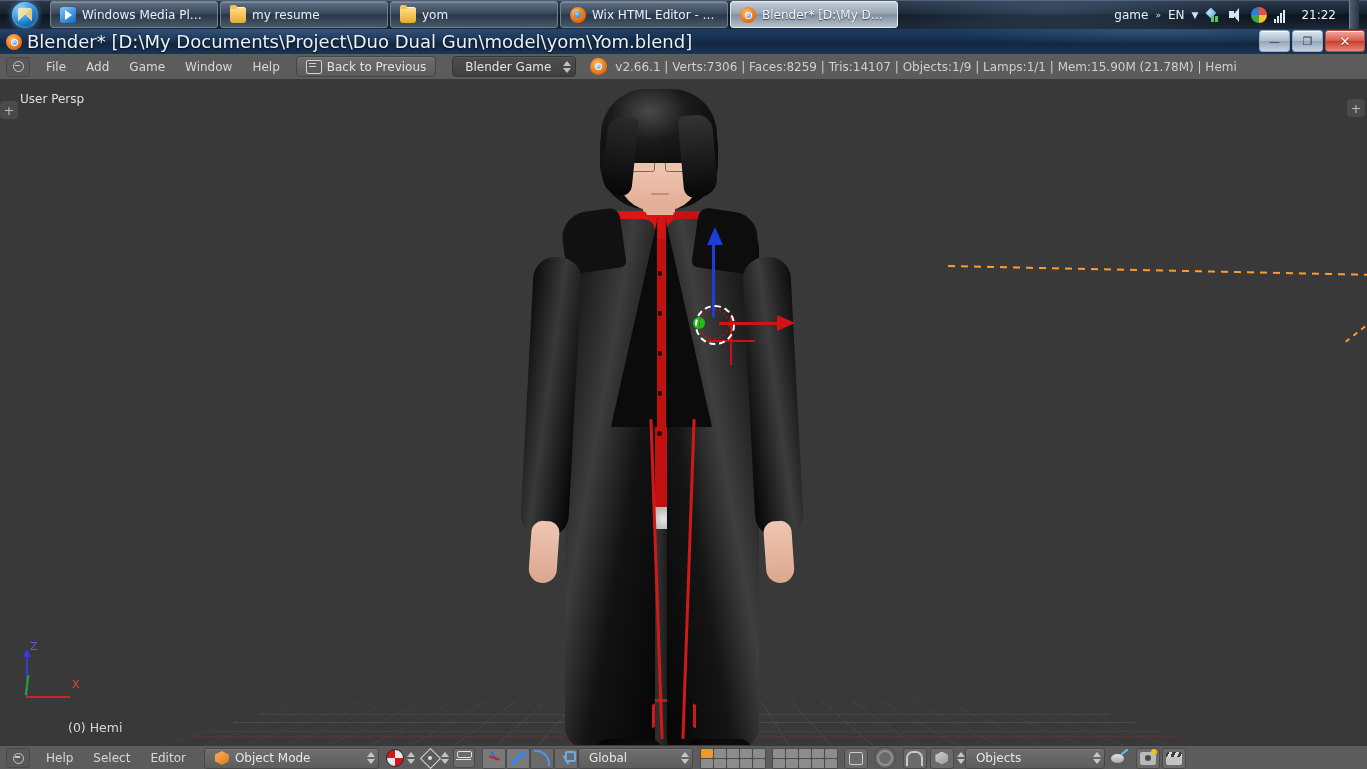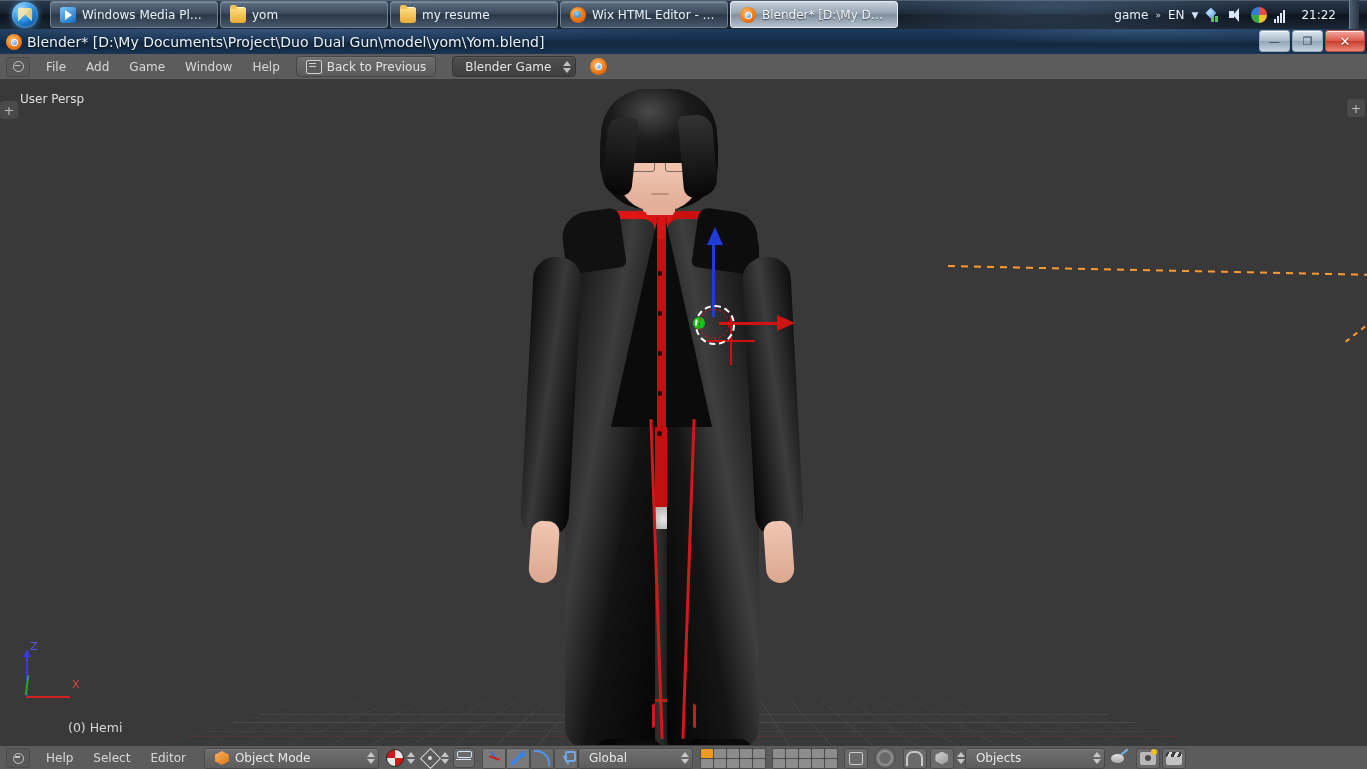--- a/index.html
+++ b/index.html
@@ -68,21 +68,21 @@
 
   
   .titlebar{position:absolute;left:0;top:29px;width:1367px;height:25px;
     background:linear-gradient(to bottom,#1e3a5c 0%,#16304f 40%,#13283f 60%,#1a3555 100%);
     display:flex;align-items:center;}
   .tb-glass{position:absolute;inset:0;background:
     radial-gradient(ellipse 600px 22px at 300px 0px, rgba(150,200,255,.20), transparent 70%),
     radial-gradient(ellipse 300px 20px at 1150px 2px, rgba(160,210,255,.16), transparent 70%);
     pointer-events:none;}
   .title-ico{position:relative;width:16px;height:16px;margin:0 5px 0 6px;z-index:2;}
-  .title-text{position:relative;z-index:2;color:#e9f2fb;font-size:14px;text-shadow:0 1px 2px rgba(0,0,0,.8);
+  .title-text{position:relative;z-index:2;color:#e9f2fb;font-size:18px;text-shadow:0 1px 2px rgba(0,0,0,.8);
     white-space:nowrap;}
   .wbtns{position:absolute;right:2px;top:1px;display:flex;gap:2px;z-index:3;}
   .wbtn{width:29px;height:20px;border:1px solid #8fa6bd;border-radius:3px;display:flex;
     align-items:center;justify-content:center;
     background:linear-gradient(to bottom,#dbe6f0 0%,#aebdcd 48%,#93a5b8 52%,#c6d3e0 100%);
     box-shadow:inset 0 1px 0 rgba(255,255,255,.8);}
   .wbtn.close{background:linear-gradient(to bottom,#f2a9a2 0%,#dd5c4c 48%,#c63f2e 52%,#ec8476 100%);
     border-color:#b8493a;width:38px;}
   .wglyph{font-size:11px;color:#2b3a4a;line-height:1;}
   .wbtn.close .wglyph{color:#fff;font-weight:bold;font-size:13px;text-shadow:0 1px 1px rgba(0,0,0,.5);}
@@ -313,25 +313,25 @@
     <div class="start-orb">
       <div class="orb"></div>
     </div>
     <div class="tasks">
       <div class="task" style="width:148px">
         <span class="ico ico-wmp"></span>
         <span class="lbl">Windows Media Player</span>
       </div>
       <div class="task" style="width:148px">
         <span class="ico ico-folder"></span>
-        <span class="lbl">yom</span>
+        <span class="lbl">my resume</span>
       </div>
       <div class="task" style="width:148px">
         <span class="ico ico-folder"></span>
-        <span class="lbl">my resume</span>
+        <span class="lbl">yom</span>
       </div>
       <div class="task" style="width:148px">
         <span class="ico ico-ff"></span>
         <span class="lbl">Wix HTML Editor - M...</span>
       </div>
       <div class="task active" style="width:148px">
         <span class="ico ico-blender"></span>
         <span class="lbl">Blender* [D:\My Doc...</span>
       </div>
     </div>
@@ -385,20 +385,21 @@
       <span>Back to Previous</span>
     </div>
     <div class="hdrop">
       <span>Blender Game</span>
       <span class="spin">
           <i class="up"></i>
           <i class="dn"></i>
         </span>
     </div>
     <span class="bl-logo"></span>
+    <span class="stats">v2.66.1 | Verts:7306 | Faces:8259 | Tris:14107 | Objects:1/9 | Lamps:1/1 | Mem:15.90M (21.78M) | Hemi</span>
   </div>
 
   <div class="viewport">
     <div class="floor"></div>
     <div class="axis-x"></div>
     <div class="orange-line"></div>
     <div class="orange-line2"></div>
 
     <span class="vp-label">User Persp</span>
     <div class="panel-tab left">+</div>

